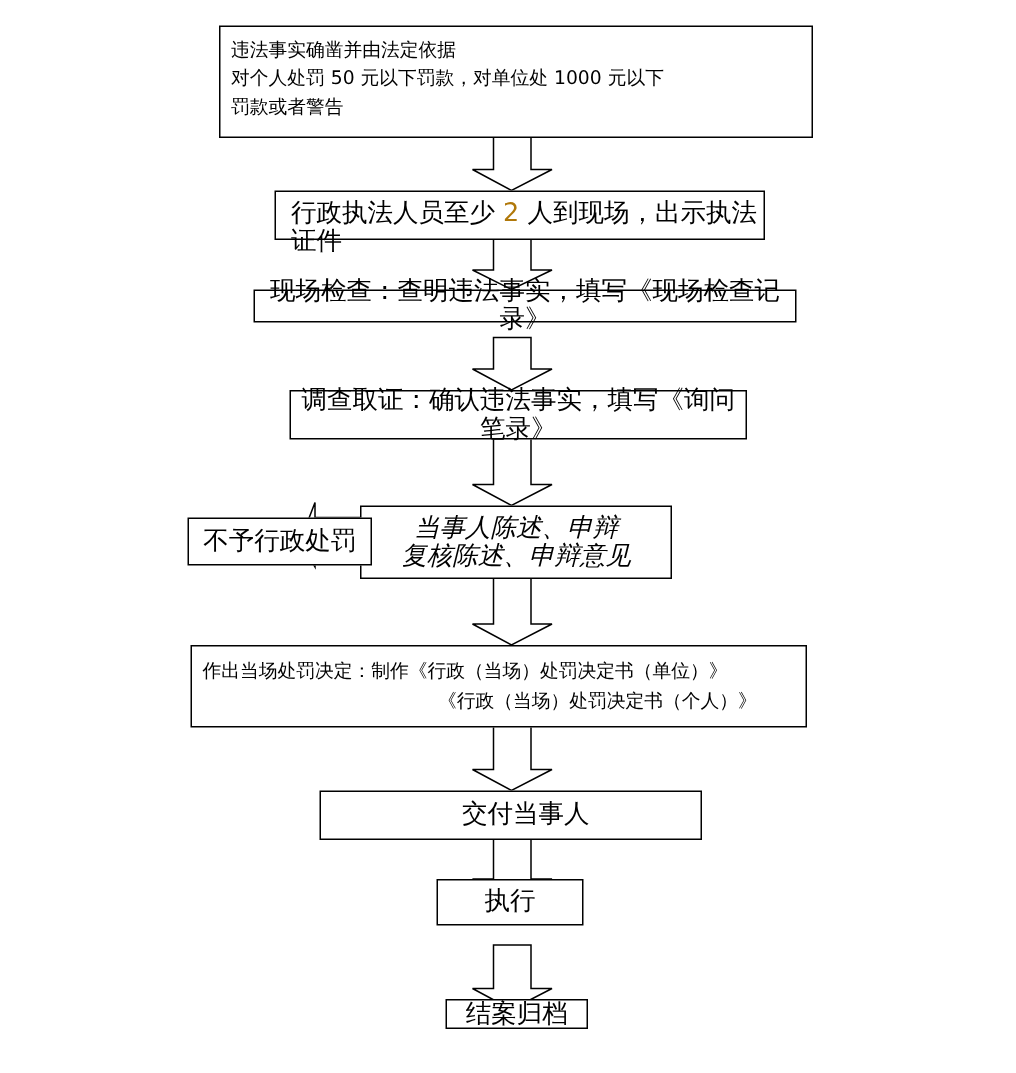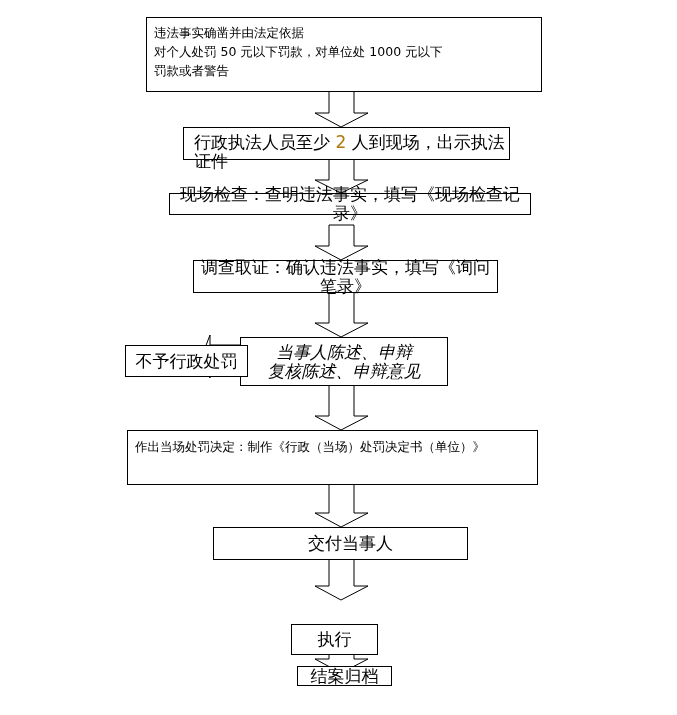--- a/index.html
+++ b/index.html
@@ -55,25 +55,26 @@
   <span class="line">当事人陈述、申辩</span>
   <span class="line">复核陈述、申辩意见</span>
 </div>
 
 <div class="box center" style="left:77px; top:345px; width:123px; height:32px;margin-left:48px;">
   <span>不予行政处罚</span>
 </div>
 
 <div class="box" style="left:127px; top:430px; width:411px; height:55px; padding:6px 0 0 7px; font-size:12.5px; line-height:20px;">
   <span class="line">作出当场处罚决定：制作《行政（当场）处罚决定书（单位）》</span>
+  <span class="line" style="padding-left:157px;">《行政（当场）处罚决定书（个人）》</span>
 </div>
 
 <div class="box center" style="left:213px; top:527px; width:255px; height:33px;padding-left:20px;">
   <span>交付当事人</span>
 </div>
 
-<div class="box center" style="left:291px; top:624px; width:87px; height:31px;">
+<div class="box center" style="left:291px; top:586px; width:98px; height:31px;">
   <span>执行</span>
 </div>
 
 <div class="box center" style="left:297px; top:666px; width:95px; height:20px;">
   <span>结案归档</span>
 </div>
 
 </body></html>

